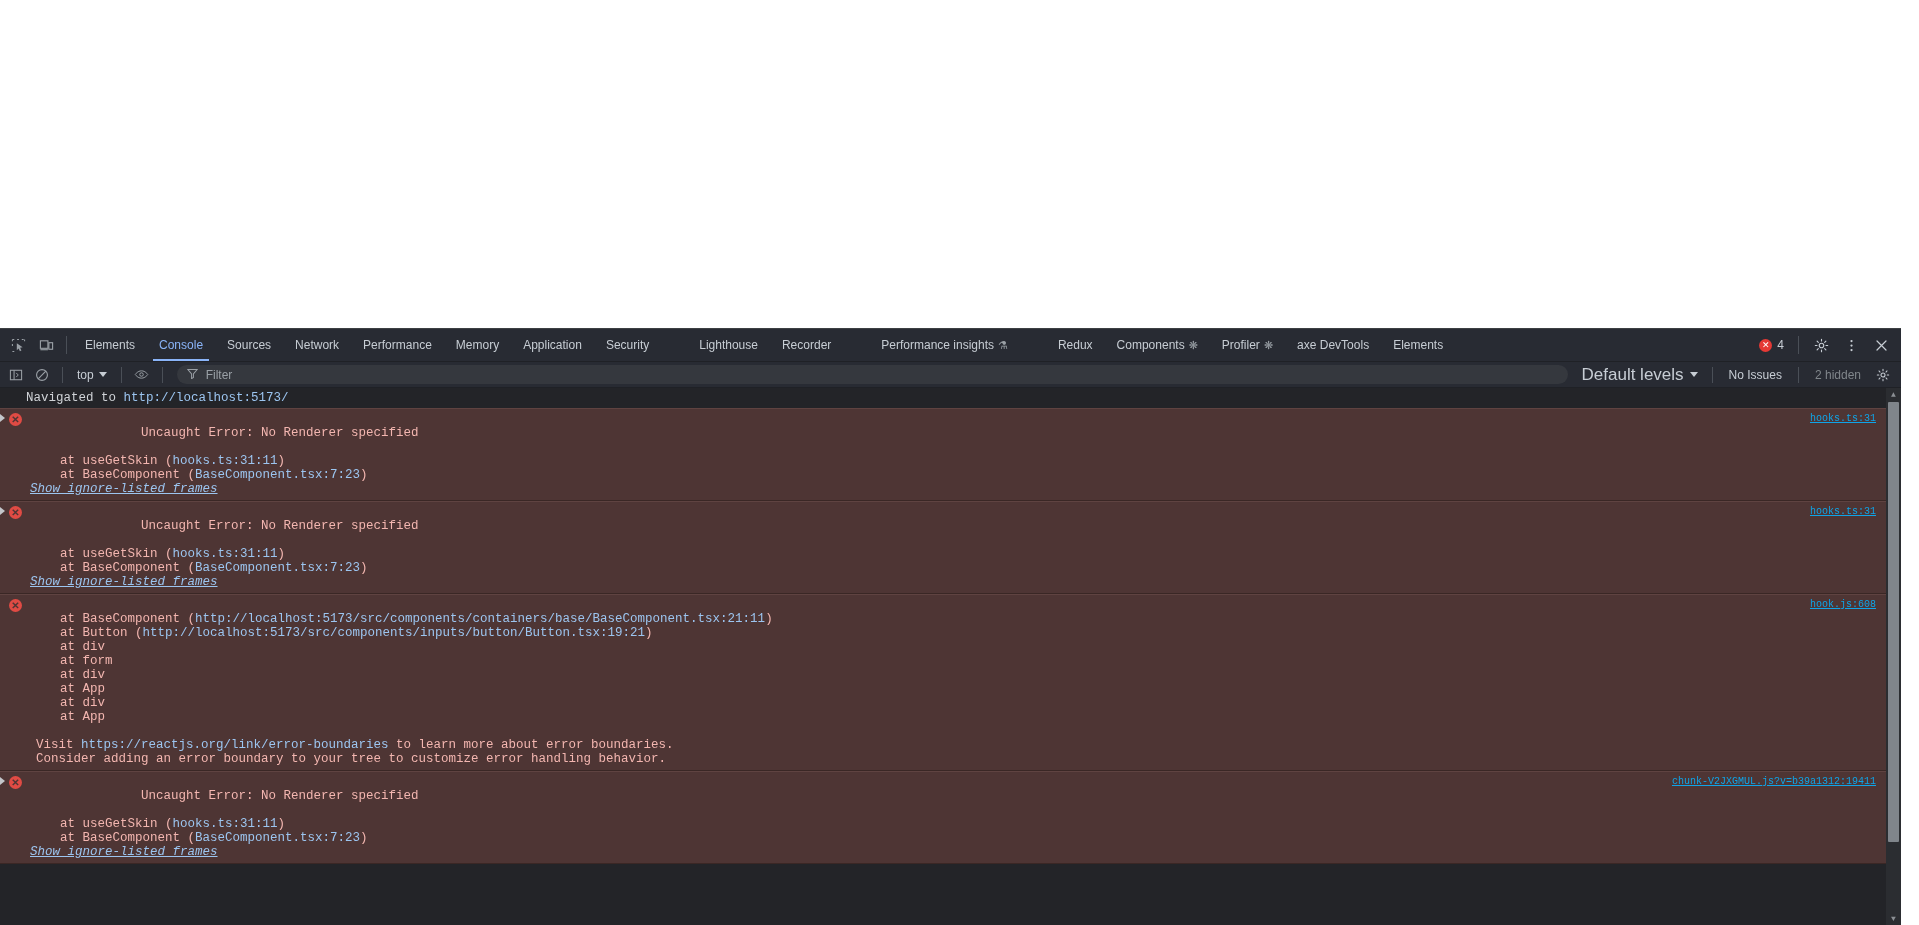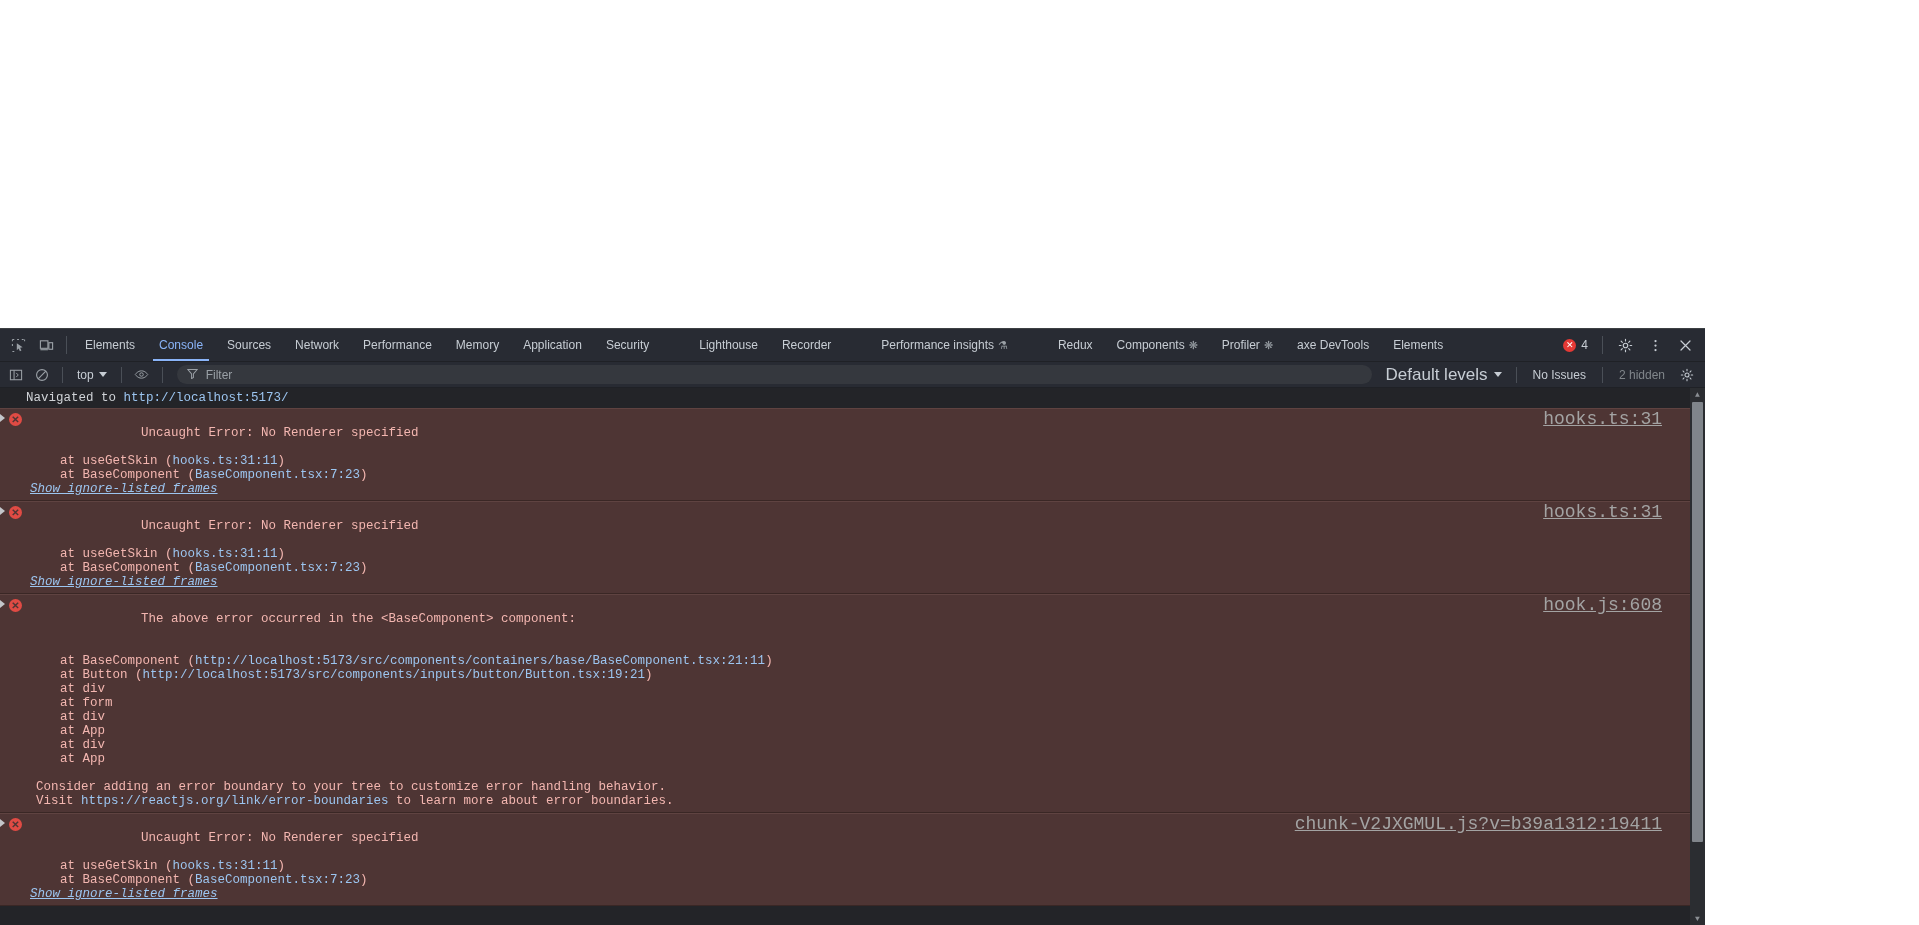--- a/index.html
+++ b/index.html
@@ -24,21 +24,21 @@
     top: 0; left: 0;
     width: 1919px;
     height: 328px;
     background: #ffffff;
   }
 
   
   .devtools {
     position: absolute;
     top: 328px; left: 0;
-    width: 1705px;
+    width: 1901px;
     height: 597px;
     background: #282a2e;
     display: flex;
     flex-direction: column;
     border-top: 1px solid #3c4043;
   }
 
   
   .tabbar {
     height: 33px;
@@ -280,26 +280,26 @@
   .ignore-link {
     display: inline-block;
     margin-left: 4px;
     color: #9cc5f0;
     font-style: italic;
     text-decoration: underline;
     cursor: pointer;
   }
   .src-link {
     position: absolute;
-    right: 28px;
+    right: 10px;
     top: 3px;
-    color: #a3a3a3;
+    color: #0ea5e9;
     text-decoration: underline;
     cursor: pointer;
-    font-size: 18px;
+    font-size: 10px;
   }
 
   
   .vscroll {
     position: absolute;
     right: 0; top: 0;
     width: 15px;
     height: 100%;
     background: #2b2d31;
   }
@@ -516,35 +516,32 @@
             <div class="err-line stack"><span>at useGetSkin (</span><a class="link">hooks.ts:31:11</a><span>)</span></div>
             <div class="err-line stack"><span>at BaseComponent (</span><a class="link">BaseComponent.tsx:7:23</a><span>)</span></div>
             <div class="err-line"><span class="ignore-link">Show ignore-listed frames</span></div>
           </div>
           <a class="src-link">hooks.ts:31</a>
         </div>
 
         <div class="msg msg-error">
           <div class="content">
             <span class="err-icon">✕</span>
-            <div class="err-line head">
-              <span class="arrow"></span><span>The above error occurred in the &lt;BaseComponent&gt; component:</span>
-            </div>
             <div class="err-line blank"></div>
             <div class="err-line stack"><span>at BaseComponent (</span><a class="link">http://localhost:5173/src/components/containers/base/BaseComponent.tsx:21:11</a><span>)</span></div>
             <div class="err-line stack"><span>at Button (</span><a class="link">http://localhost:5173/src/components/inputs/button/Button.tsx:19:21</a><span>)</span></div>
             <div class="err-line stack">at div</div>
             <div class="err-line stack">at form</div>
             <div class="err-line stack">at div</div>
             <div class="err-line stack">at App</div>
             <div class="err-line stack">at div</div>
             <div class="err-line stack">at App</div>
             <div class="err-line blank"></div>
+            <div class="err-line plain"><span>Visit </span><a class="link">https://reactjs.org/link/error-boundaries</a><span> to learn more about error boundaries.</span></div>
             <div class="err-line plain">Consider adding an error boundary to your tree to customize error handling behavior.</div>
-            <div class="err-line plain"><span>Visit </span><a class="link">https://reactjs.org/link/error-boundaries</a><span> to learn more about error boundaries.</span></div>
           </div>
           <a class="src-link">hook.js:608</a>
         </div>
 
         <div class="msg msg-error">
           <div class="content">
             <span class="err-icon">✕</span>
             <div class="err-line head">
               <span class="arrow"></span><span>Uncaught Error: No Renderer specified</span>
             </div>

